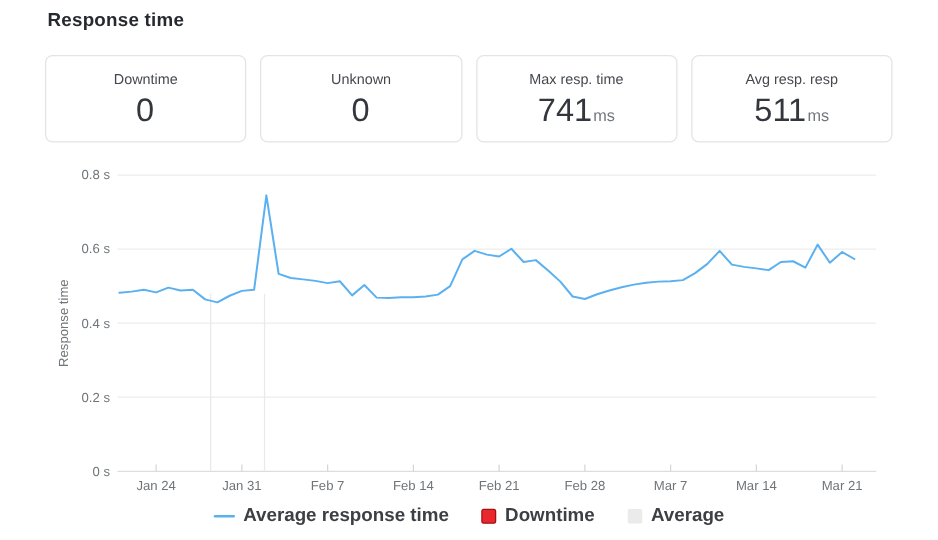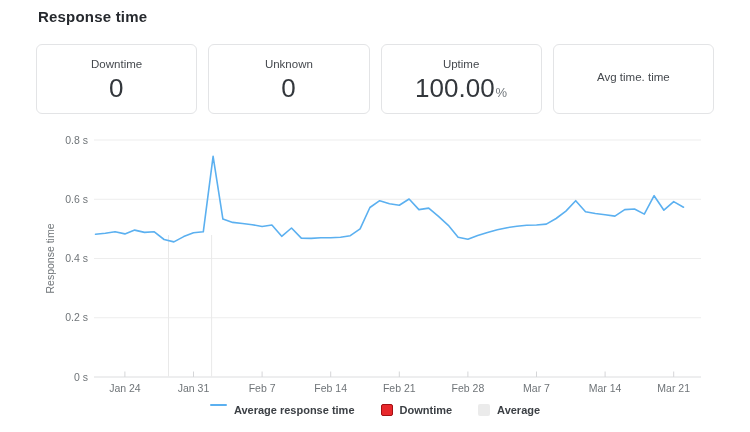--- a/index.html
+++ b/index.html
@@ -24,46 +24,47 @@
   }
   .stat-label{font-size:11.5px;color:#45494e;margin-bottom:5px;white-space:nowrap;}
   .stat-value{font-size:26px;font-weight:400;color:#33373c;line-height:1;white-space:nowrap;}
   .stat-unit{font-size:13px;color:#73787d;margin-left:1px;}
   #chart-svg{position:absolute;left:0;top:0;width:750px;height:432px;}
   .legend{
     position:absolute;top:404px;left:0;right:0;
     display:flex;justify-content:center;align-items:center;gap:26px;
   }
   .legend-item{
-    display:flex;align-items:flex-start;gap:7px;
-    font-size:11px;font-weight:700;color:#3c4045;cursor:pointer;
+    display:flex;align-items:center;gap:7px;
+    font-size:15px;font-weight:700;color:#3c4045;cursor:pointer;
   }
   .swatch{width:12px;height:12px;border-radius:2px;box-sizing:border-box;border:1px solid transparent;}
   .swatch.line-swatch{width:17px;height:2px;border:none;border-radius:1px;}
 </style>
 </head>
 <body>
 
 <h1 class="page-title">Response time</h1>
 
 <div class="stats-row">
   <div class="stat-card">
     <div class="stat-label">Downtime</div>
     <div class="stat-value"><span>0</span><span class="stat-unit"></span></div>
   </div>
   <div class="stat-card">
     <div class="stat-label">Unknown</div>
     <div class="stat-value"><span>0</span><span class="stat-unit"></span></div>
   </div>
   <div class="stat-card">
-    <div class="stat-label">Uptime</div>
-    <div class="stat-value"><span>100.00</span><span class="stat-unit">%</span></div>
+    <div class="stat-label">Max resp. time</div>
+    <div class="stat-value"><span>741</span><span class="stat-unit">ms</span></div>
   </div>
   <div class="stat-card">
-    <div class="stat-label">Avg time. time</div>
+    <div class="stat-label">Avg resp. resp</div>
+    <div class="stat-value"><span>511</span><span class="stat-unit">ms</span></div>
   </div>
 </div>
 
 <svg id="chart-svg" viewBox="0 0 750 432" xmlns="http://www.w3.org/2000/svg">
     <line x1="94" x2="701" y1="377" y2="377" stroke="#dcdddf" stroke-width="1"></line>
     <text x="88" y="380.5" text-anchor="end" font-size="10.5" fill="#6f7478">0 s</text>
     <line x1="94" x2="701" y1="317.75" y2="317.75" stroke="#ededed" stroke-width="1"></line>
     <text x="88" y="321.25" text-anchor="end" font-size="10.5" fill="#6f7478">0.2 s</text>
     <line x1="94" x2="701" y1="258.5" y2="258.5" stroke="#ededed" stroke-width="1"></line>
     <text x="88" y="262" text-anchor="end" font-size="10.5" fill="#6f7478">0.4 s</text>

